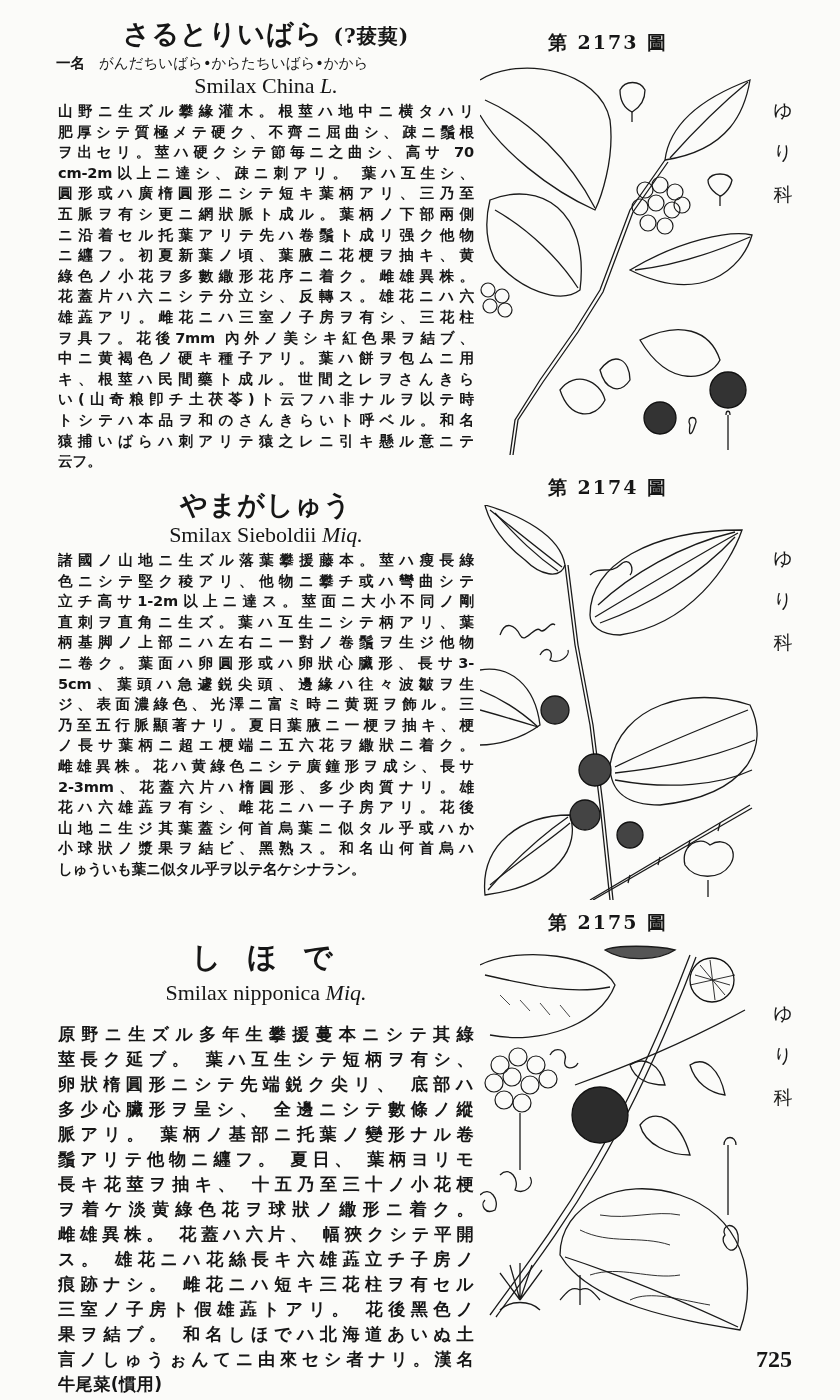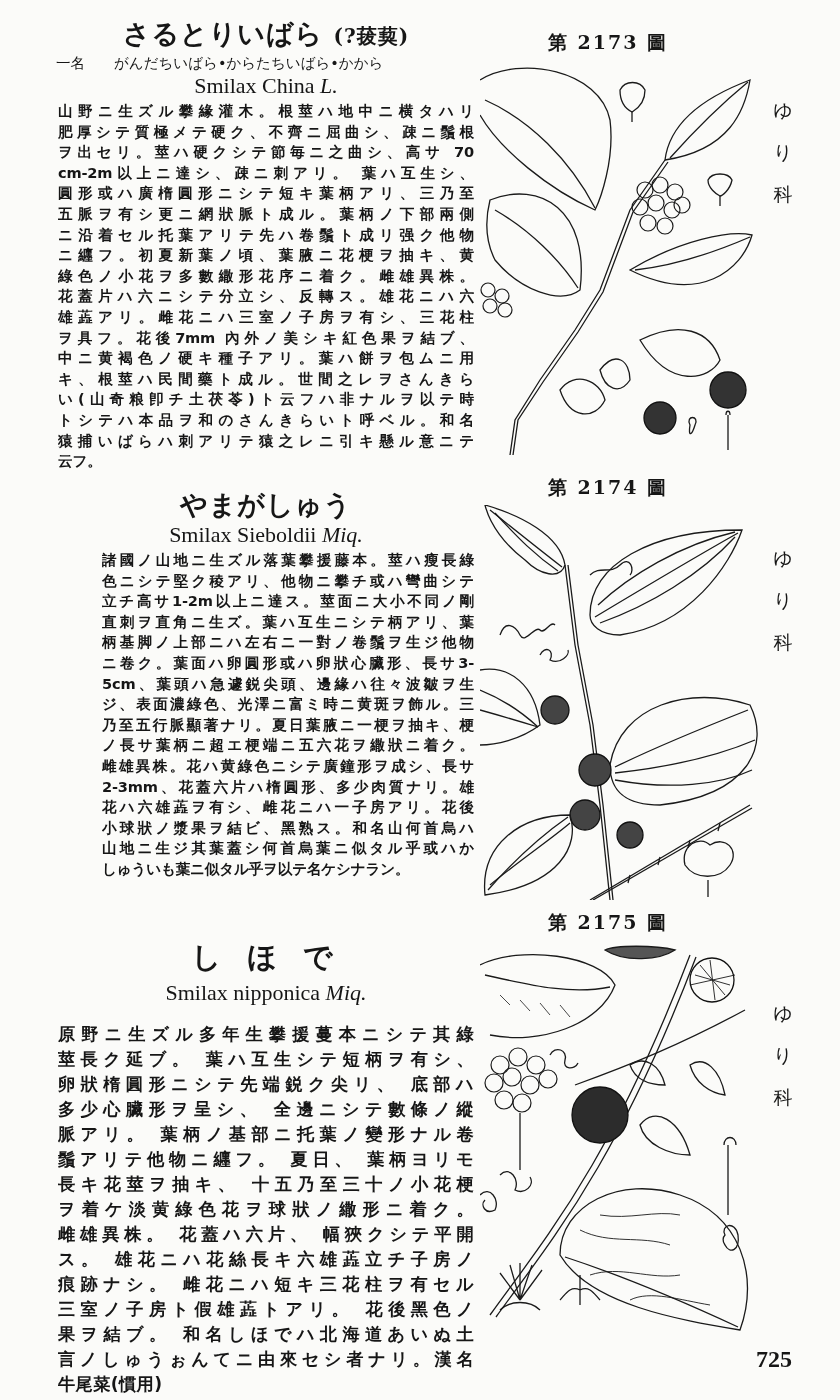--- a/index.html
+++ b/index.html
@@ -5,21 +5,21 @@
     html, body { margin:0; padding:0; }
     body {
       width:840px; height:1400px; background:#fbfbf9; position:relative; overflow:hidden;
       font-family:"DejaVu Serif", serif; color:#161616;
     }
     .entry { position:absolute; left:0; width:840px; }
     .text-col { position:absolute; left:58px; width:416px; }
     .title-jp { text-align:center; font-family:"DejaVu Sans", sans-serif; font-weight:bold; font-size:27px; line-height:34px; letter-spacing:1px; }
     .title-jp .paren { font-size:20px; font-weight:bold; font-family:"DejaVu Serif", serif; }
     .alt-name { font-family:"DejaVu Sans", sans-serif; font-size:14.5px; line-height:20px; white-space:nowrap; margin-left:-2px; }
-    .alt-name .label { font-weight:normal; margin-right:29px; }
+    .alt-name .label { font-weight:bold; margin-right:14px; }
     .sci { text-align:center; font-family:"Liberation Serif", serif; font-size:22px; line-height:26px; }
     .sci i { font-style:italic; }
     .body {
       font-family:"DejaVu Sans", sans-serif; font-weight:bold; font-size:14.6px; line-height:20.6px;
       text-align:justify; letter-spacing:-0.2px;
     }
     .body .ln { display:block; white-space:nowrap; overflow:hidden; text-align-last:justify; }
     .body .ln.last { text-align-last:left; }
     .body.big { font-size:17.2px; line-height:25px; letter-spacing:0.4px; }
     .fig-no { position:absolute; left:548px; width:150px; text-align:left; font-family:"DejaVu Serif", serif; font-weight:bold; font-size:19px; letter-spacing:2px; }
@@ -128,36 +128,36 @@
 
 <section class="entry" style="top:0;">
   <div class="text-col" style="top:488px;">
     <div class="title-jp">
       <span>やまがしゅう</span>
     </div>
     <div class="sci">
       <span>Smilax Sieboldii</span>
       <i>Miq.</i>
     </div>
-    <div class="body" id="body1" style="margin-top:2px;margin-left:44px;">
+    <div class="body" id="body1" style="margin-top:2px;">
         <span class="ln">諸國ノ山地ニ生ズル落葉攀援藤本。莖ハ瘦長綠</span>
         <span class="ln">色ニシテ堅ク稜アリ、他物ニ攀チ或ハ彎曲シテ</span>
         <span class="ln">立チ高サ1-2m以上ニ達ス。莖面ニ大小不同ノ剛</span>
         <span class="ln">直刺ヲ直角ニ生ズ。葉ハ互生ニシテ柄アリ、葉</span>
         <span class="ln">柄基脚ノ上部ニハ左右ニ一對ノ卷鬚ヲ生ジ他物</span>
         <span class="ln">ニ卷ク。葉面ハ卵圓形或ハ卵狀心臟形、長サ3-</span>
         <span class="ln">5cm、葉頭ハ急遽鋭尖頭、邊緣ハ往々波皺ヲ生</span>
         <span class="ln">ジ、表面濃綠色、光澤ニ富ミ時ニ黄斑ヲ飾ル。三</span>
         <span class="ln">乃至五行脈顯著ナリ。夏日葉腋ニ一梗ヲ抽キ、梗</span>
         <span class="ln">ノ長サ葉柄ニ超エ梗端ニ五六花ヲ繖狀ニ着ク。</span>
         <span class="ln">雌雄異株。花ハ黄綠色ニシテ廣鐘形ヲ成シ、長サ</span>
         <span class="ln">2-3mm、花蓋六片ハ楕圓形、多少肉質ナリ。雄</span>
         <span class="ln">花ハ六雄蕋ヲ有シ、雌花ニハ一子房アリ。花後</span>
+        <span class="ln">山地ニ生ジ其葉蓋シ何首烏葉ニ似タル乎或ハか</span>
         <span class="ln">小球狀ノ漿果ヲ結ビ、黑熟ス。和名山何首烏ハ</span>
-        <span class="ln">山地ニ生ジ其葉蓋シ何首烏葉ニ似タル乎或ハか</span>
         <span class="ln last">しゅういも葉ニ似タル乎ヲ以テ名ケシナラン。</span>
       </div>
   </div>
   <div class="fig-no" style="top:475px;">第 2174 圖</div>
   <div class="family" style="top:548px;">
     <span>ゆ</span>
     <span>り</span>
     <span>科</span>
   </div>
   <div class="illus" style="top:505px;">

